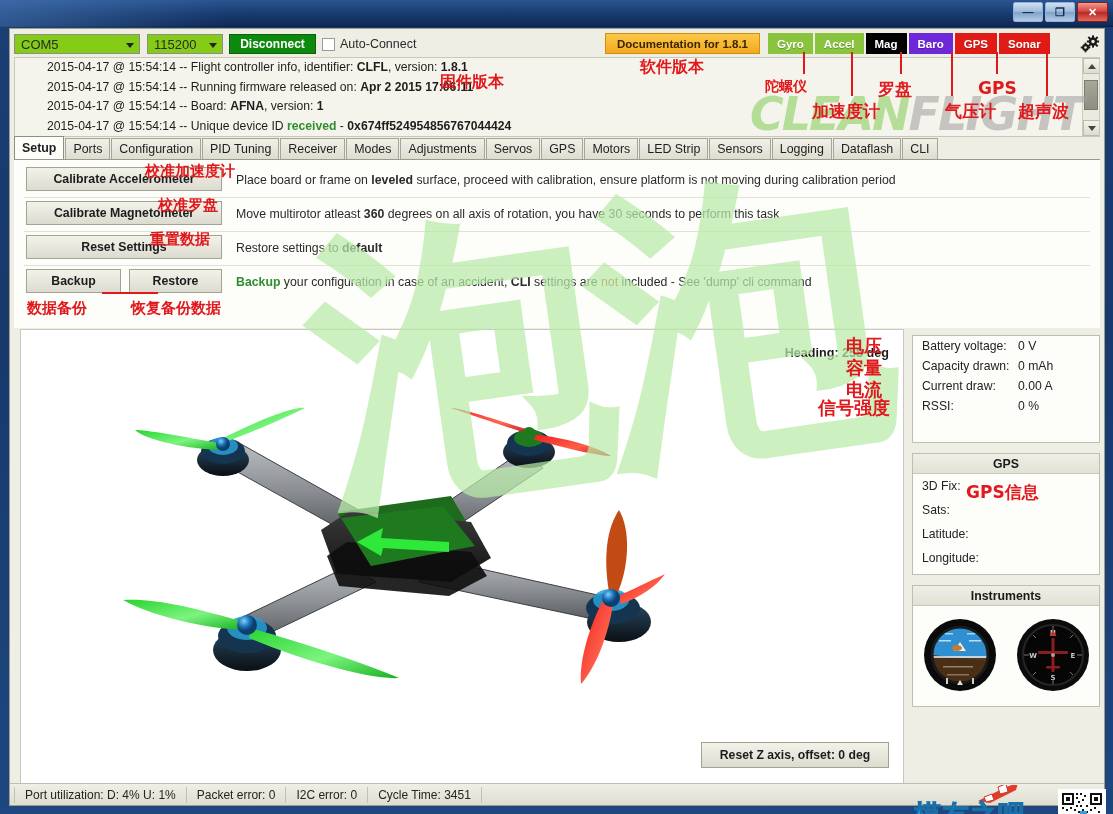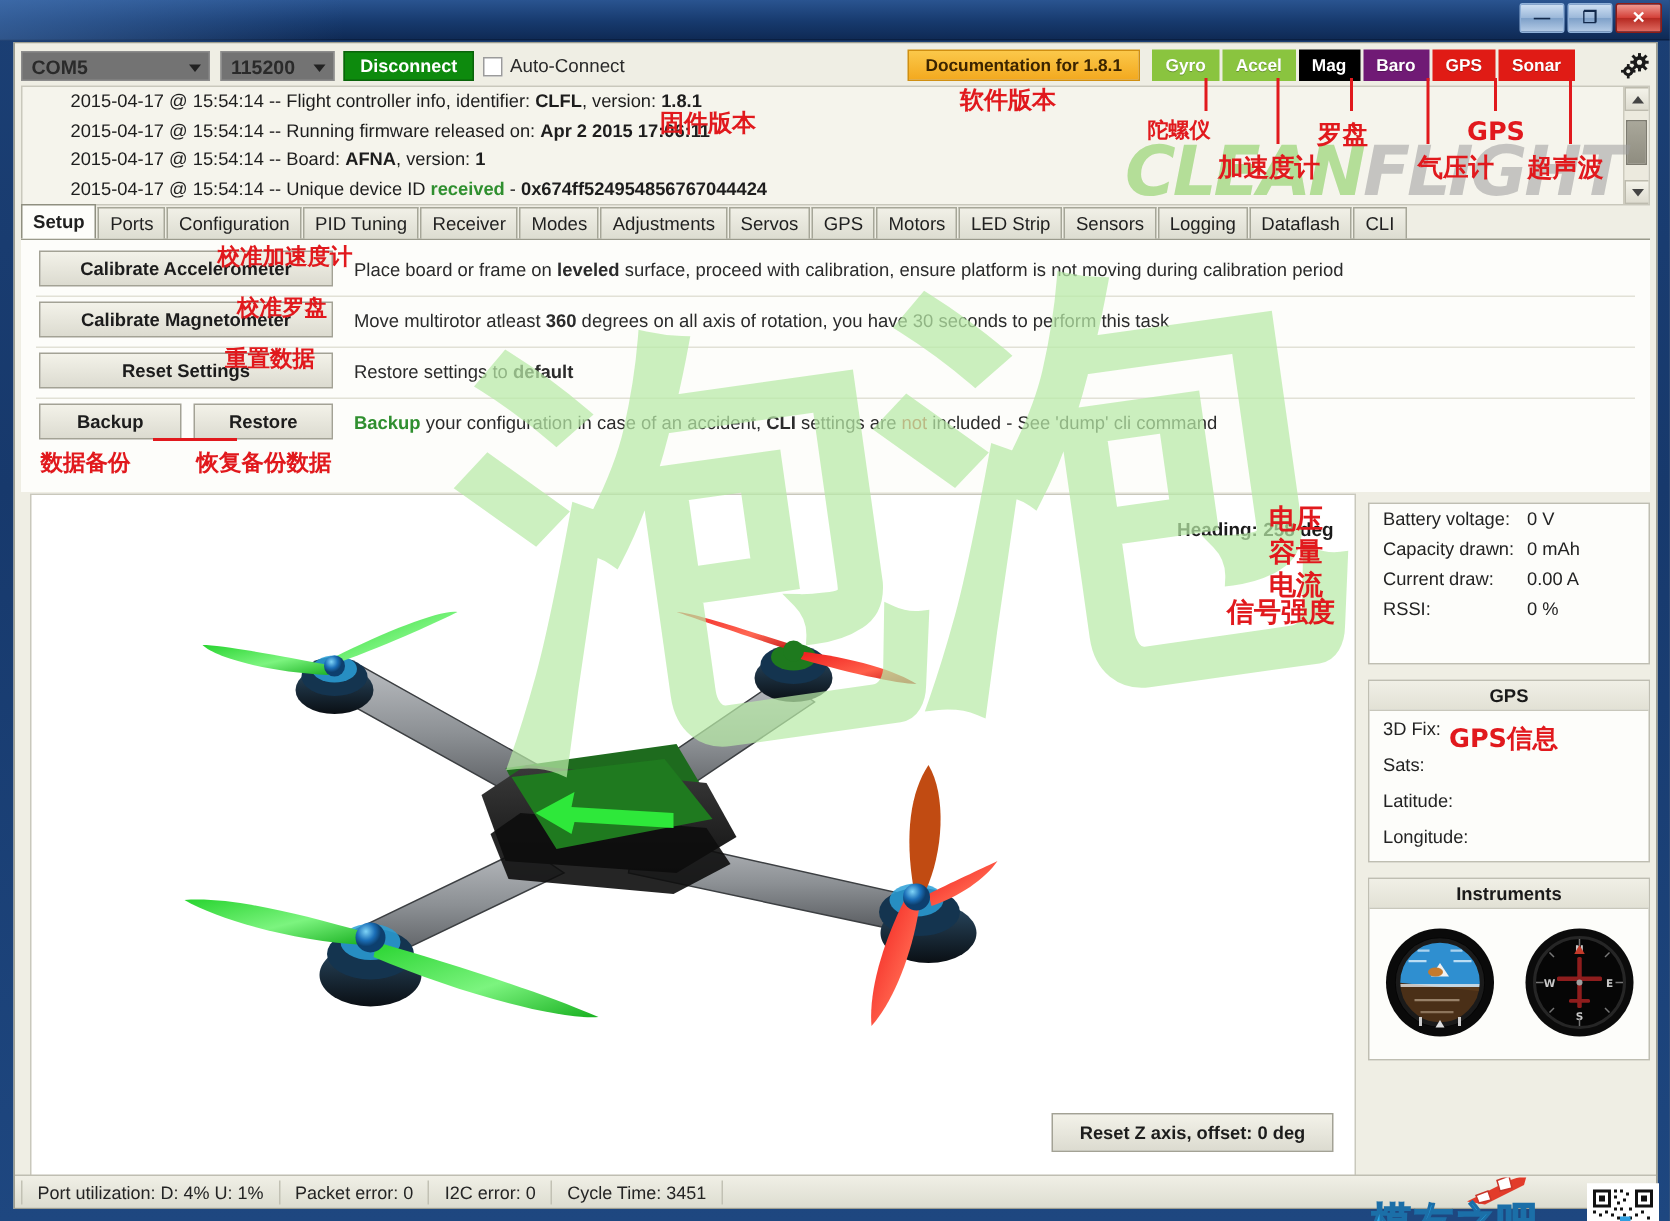--- a/index.html
+++ b/index.html
@@ -51,23 +51,23 @@
     border: 1px solid #9e9e90;
   }
 
   
   #toolbar {
     position: absolute; left: 0; top: 0; width: 1094px; height: 28px;
     background: #efeee4;
   }
   .combo {
     position: absolute; top: 5px; height: 20px;
-    background: #737373; border: 1px solid #8c8c8c;
+    background: #84cc16; border: 1px solid #8c8c8c;
     font-size: 13px; color: #2a2a2a;
-    padding-left: 6px; line-height: 19px; font-weight: bold;
+    padding-left: 6px; line-height: 19px;
   }
   #combo-port { left: 4px; width: 126px; }
   #combo-baud { left: 137px; width: 76px; }
   .combo .caret {
     position: absolute; right: 5px; top: 8px;
     width: 0; height: 0;
     border-left: 4px solid transparent; border-right: 4px solid transparent;
     border-top: 5px solid #222;
   }
   #btn-disconnect {
@@ -324,21 +324,21 @@
       <div id="btn-disconnect">Disconnect</div>
       <div id="autoconnect-wrap">
         <span id="autoconnect-box"></span>
         <span>Auto-Connect</span>
       </div>
       <div id="btn-docs">Documentation for 1.8.1</div>
       <div id="sensor-bar">
           <div class="sensor-pill" style="background: rgb(138, 196, 63);">Gyro</div>
           <div class="sensor-pill" style="background: rgb(138, 196, 63);">Accel</div>
           <div class="sensor-pill" style="background: #000000;">Mag</div>
-          <div class="sensor-pill" style="background: #701a75;">Baro</div>
+          <div class="sensor-pill" style="background: #6d28d9;">Baro</div>
           <div class="sensor-pill" style="background: rgb(224, 27, 21);">GPS</div>
           <div class="sensor-pill" style="background: rgb(224, 27, 21);">Sonar</div>
         </div>
       <div id="gear-icon">
         <svg width="22" height="20" viewBox="0 0 22 20" aria-hidden="true">
           <g fill="#1a1a1a">
             <circle cx="14" cy="7.5" r="4.2"></circle>
             <circle cx="14" cy="7.5" r="1.7" fill="#efeee4"></circle>
             <rect x="13" y="1.4" width="2" height="3"></rect>
               <rect x="13" y="10.6" width="2" height="3"></rect>

